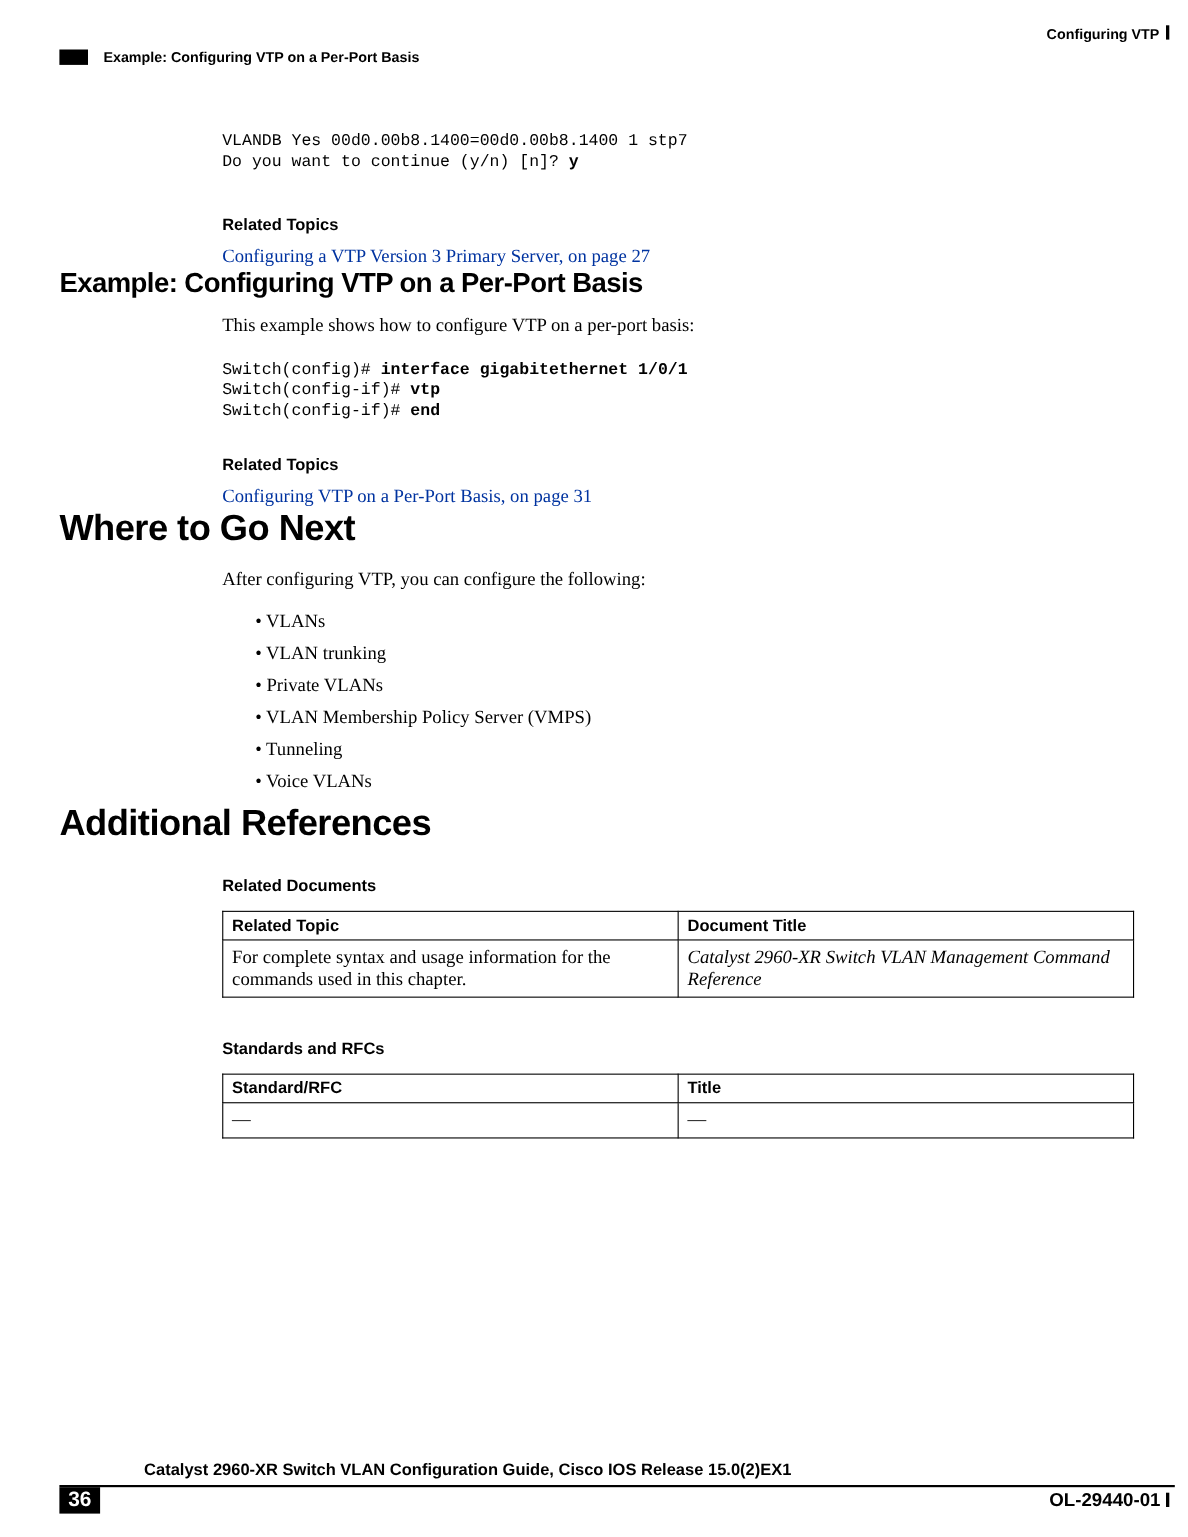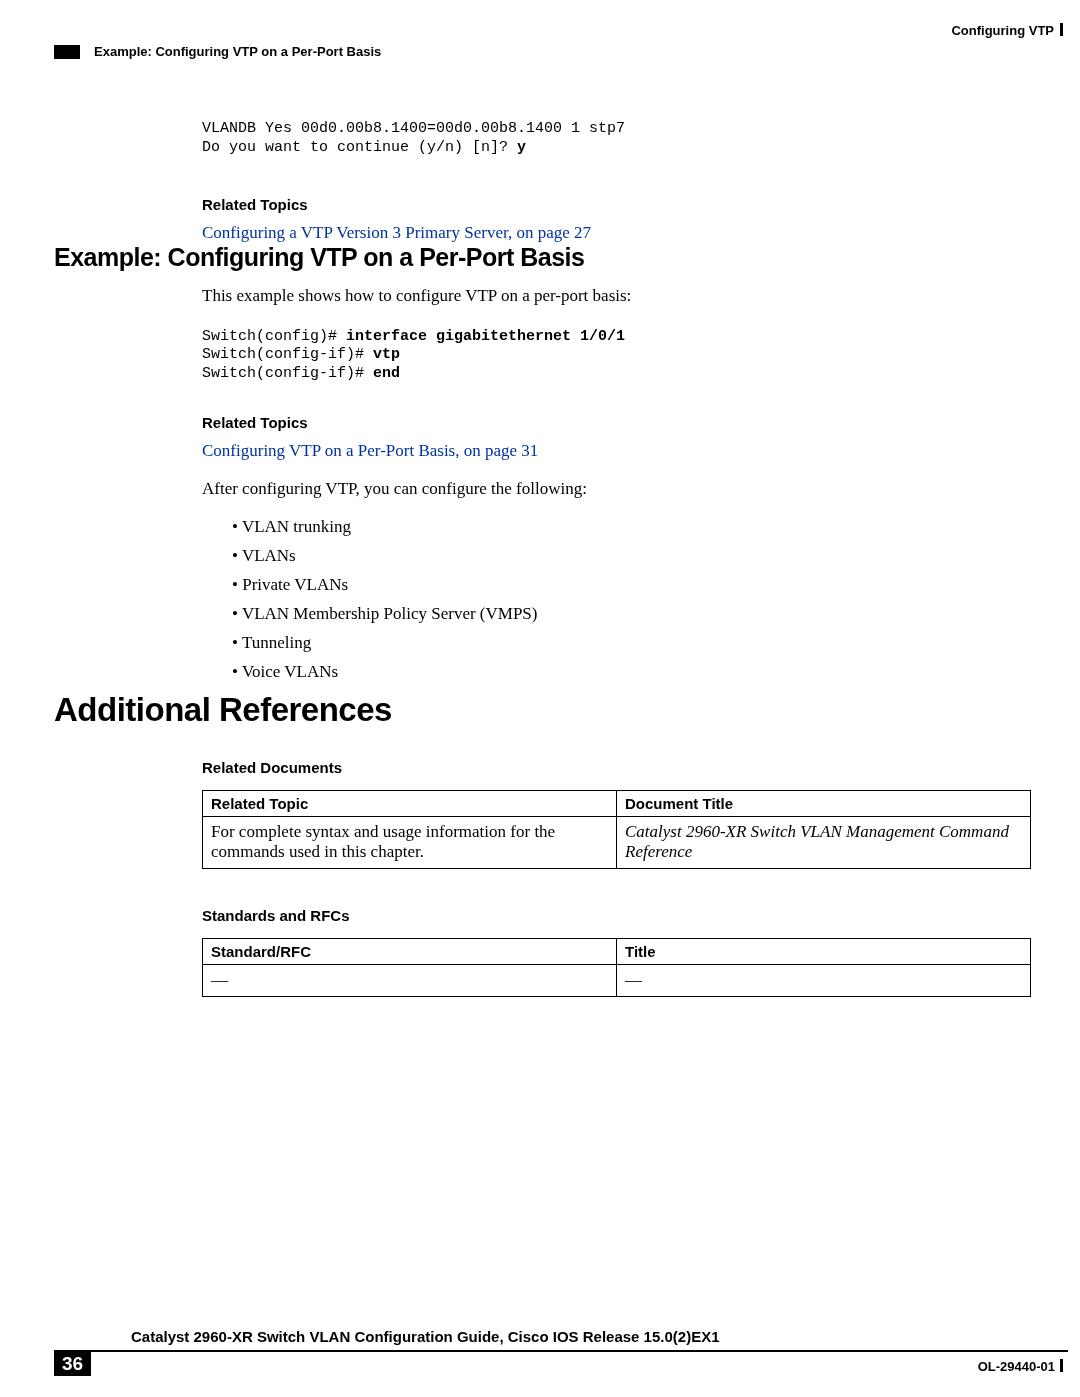--- a/index.html
+++ b/index.html
@@ -181,21 +181,21 @@
     font-weight: bold;
     font-size: 19px;
     padding: 1px 8px;
   }
   .footer-doc {
     position: absolute;
     right: 17px;
     bottom: 23px;
     font-family: Arial, Helvetica, sans-serif;
     font-weight: bold;
-    font-size: 13px;
+    font-size: 17px;
     text-align: center;
   }
   .footer-doc .bar {
     display: inline-block;
     width: 3px;
     height: 13px;
     background: #000;
     vertical-align: -1px;
     margin-left: 5px;
   }
@@ -244,29 +244,30 @@
 <pre class="code"><span>Switch(config)# </span><span class="b">interface gigabitethernet 1/0/1</span>
 <span>Switch(config-if)# </span><span class="b">vtp</span>
 <span>Switch(config-if)# </span><span class="b">end</span></pre>
     </div>
 
     <div class="indent mt-30">
       <p class="h4">Related Topics</p>
       <p class="link mt-10">Configuring VTP on a Per-Port Basis,  on page 31</p>
     </div>
 
+    <h1 class="big mt-44">Where to Go Next</h1>
 
     <div class="indent mt-18">
       <p class="body-text">After configuring VTP, you can configure the following:</p>
     </div>
 
     <div class="bullets-wrap mt-18">
       <ul class="bullets">
+        <li>VLANs</li>
         <li>VLAN trunking</li>
-        <li>VLANs</li>
         <li>Private VLANs</li>
         <li>VLAN Membership Policy Server (VMPS)</li>
         <li>Tunneling</li>
         <li>Voice VLANs</li>
       </ul>
     </div>
 
     <h1 class="big mt-38">Additional References</h1>
 
     <div class="indent mt-30">

